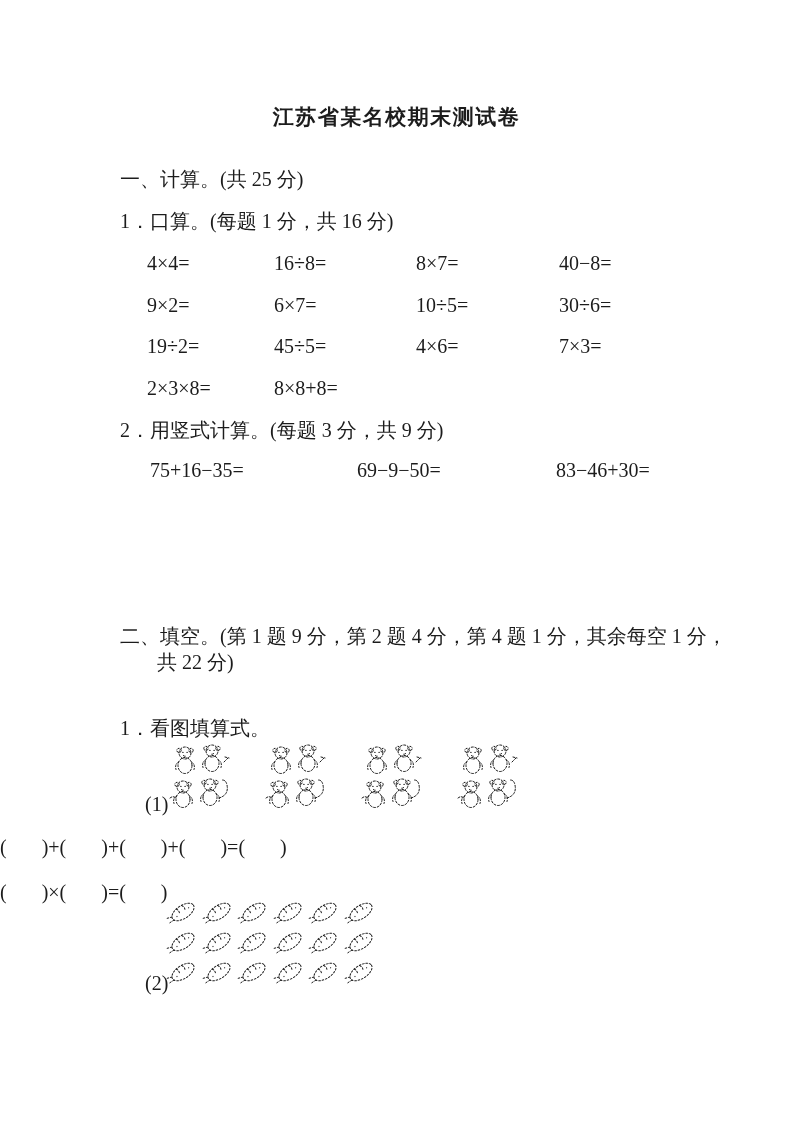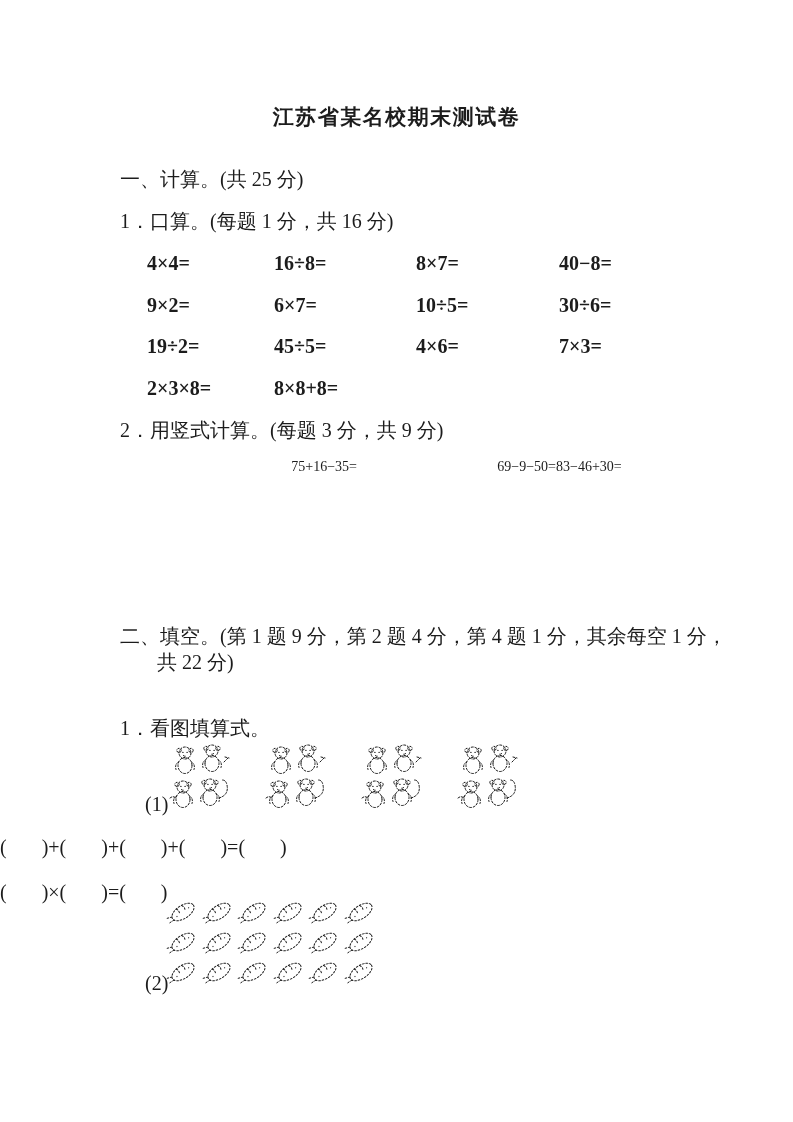--- a/index.html
+++ b/index.html
@@ -31,29 +31,27 @@
     text-align: center;
   }
   .sec-heading, .item-label { left: 120px; }
   .oral-grid {
     position: absolute;
     left: 147px; top: 252px;
     display: grid;
     grid-template-columns: 127px 142px 143px auto;
     grid-auto-rows: 41.5px;
     font-size: 20px;
-    font-weight: bold;
   }
   .written-row {
     position: absolute;
     left: 150px; top: 459px;
     display: grid;
     grid-template-columns: 207px 199px auto;
-    font-size: 14px;
-    text-align: right;
+    font-size: 20px;
   }
   .oral-cell, .written-cell { white-space: pre; }
   .monkey-row {
     position: absolute;
     left: 168px; top: 740px;
     display: flex;
     gap: 32px;
   }
   .monkey-group { width: 64px; height: 74px; }
   .peanut-grid {

